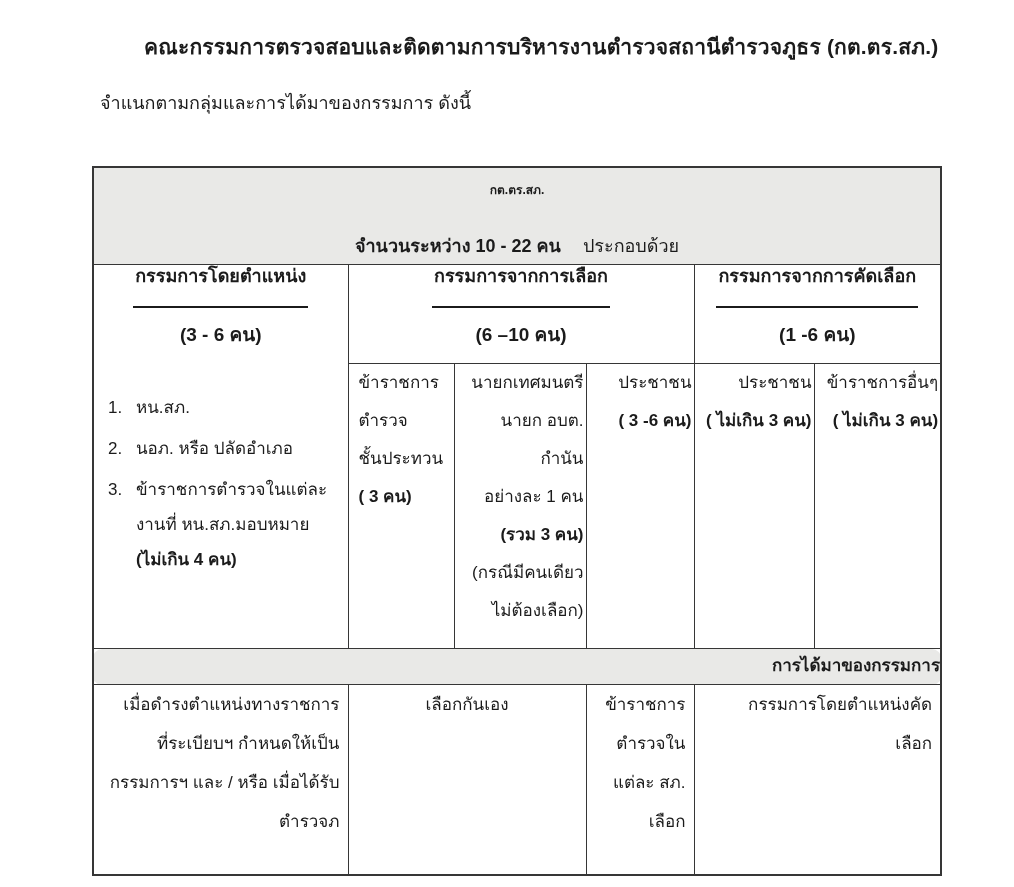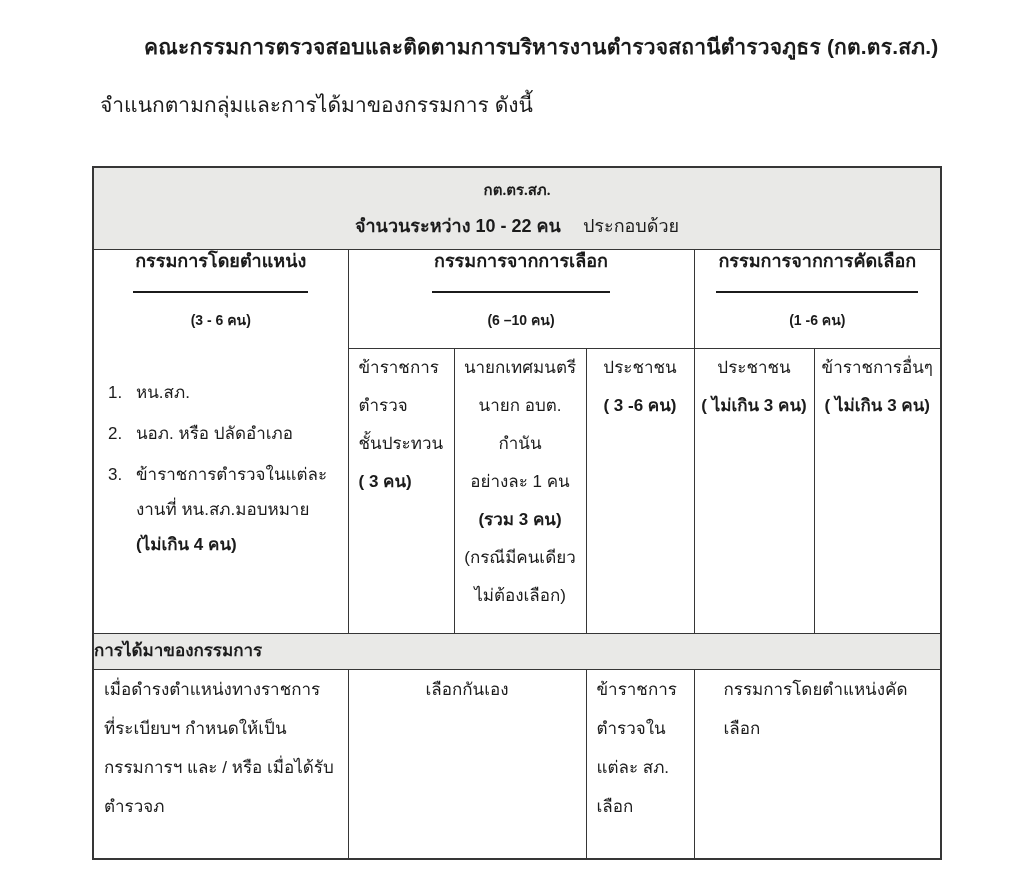--- a/index.html
+++ b/index.html
@@ -20,21 +20,21 @@
     top: 30px;
     font-size: 21px;
     font-weight: bold;
     letter-spacing: 0.2px;
     white-space: nowrap;
   }
   .doc-subtitle {
     position: absolute;
     left: 100px;
     top: 88px;
-    font-size: 21px;
+    font-size: 18px;
     white-space: nowrap;
   }
   table.committee {
     position: absolute;
     left: 92px;
     top: 166px;
     width: 848px;
     border-collapse: collapse;
     table-layout: fixed;
     border: 2px solid #363636;
@@ -44,60 +44,61 @@
     vertical-align: top;
     font-size: 17px;
     padding: 0;
     overflow: hidden;
   }
   .gray { background: #e9e9e7; }
   .b { font-weight: bold; }
 
   
   td.head-cell { text-align: center; vertical-align: middle; }
-  .head-line1 { font-size: 15px; font-weight: bold; line-height: 36px; padding-top: 4px; font-family: Liberation Serif, serif; }
-  .head-line2 { font-size: 18px; line-height: 36px; }
+  .head-line1 { font-size: 12px; font-weight: bold; line-height: 36px; padding-top: 4px; }
+  .head-line2 { font-size: 18px; line-height: 36px; margin-top: 20px; }
   .head-line2 .suffix { margin-left: 22px; font-weight: normal; }
 
   
   td.group-cell { text-align: center; padding-top: 10px; margin-top: 12px; }
   .gname {
     display: inline-block;
     font-size: 18px;
     font-weight: bold;
     border-bottom: 2px solid #1b1b1b;
     padding: 0 2px 19px 2px;
     line-height: 22px;
   }
-  .gcount { font-size: 14px; font-weight: bold; margin-top: 16px; line-height: 22px; }
+  .gcount { font-size: 19px; font-weight: bold; margin-top: 16px; line-height: 22px; }
 
   
   td.left-cell { text-align: center; padding-top: 10px; }
   .pos-list { margin: 44px 0 0 14px; text-align: left; }
   .pos-item { display: flex; margin-bottom: 6px; line-height: 35px; }
   .pos-num { width: 28px; flex: 0 0 28px; }
   .pos-text { flex: 1; padding-right: 6px; }
 
   
   td.detail { padding-top: 14px; line-height: 38px; }
   td.detail.left-al { text-align: left; padding-left: 10px; }
-  td.detail.center-al { text-align: center; padding-left: 2px; padding-right: 2px; margin-left: 37px; }
+  td.detail.center-al { text-align: right; padding-left: 2px; padding-right: 2px; margin-left: 37px; }
 
   
   td.banner-cell {
     vertical-align: middle;
-    text-align: left;
+    text-align: right;
     font-size: 18px;
     font-weight: bold;
     line-height: 34px;
+    border-radius: 9px;
   }
 
   
   td.bottom { padding-top: 8px; line-height: 39px; }
-  td.bottom.left-al { text-align: left; padding-left: 10px; padding-right: 8px; }
+  td.bottom.left-al { text-align: right; padding-left: 10px; padding-right: 8px; }
   td.bottom.center-al { text-align: center; }
 </style>
 </head>
 <body>
 
 <div>
 
   <div class="doc-title">คณะกรรมการตรวจสอบและติดตามการบริหารงานตำรวจสถานีตำรวจภูธร (กต.ตร.สภ.)</div>
   <div class="doc-subtitle">จำแนกตามกลุ่มและการได้มาของกรรมการ ดังนี้</div>
 

